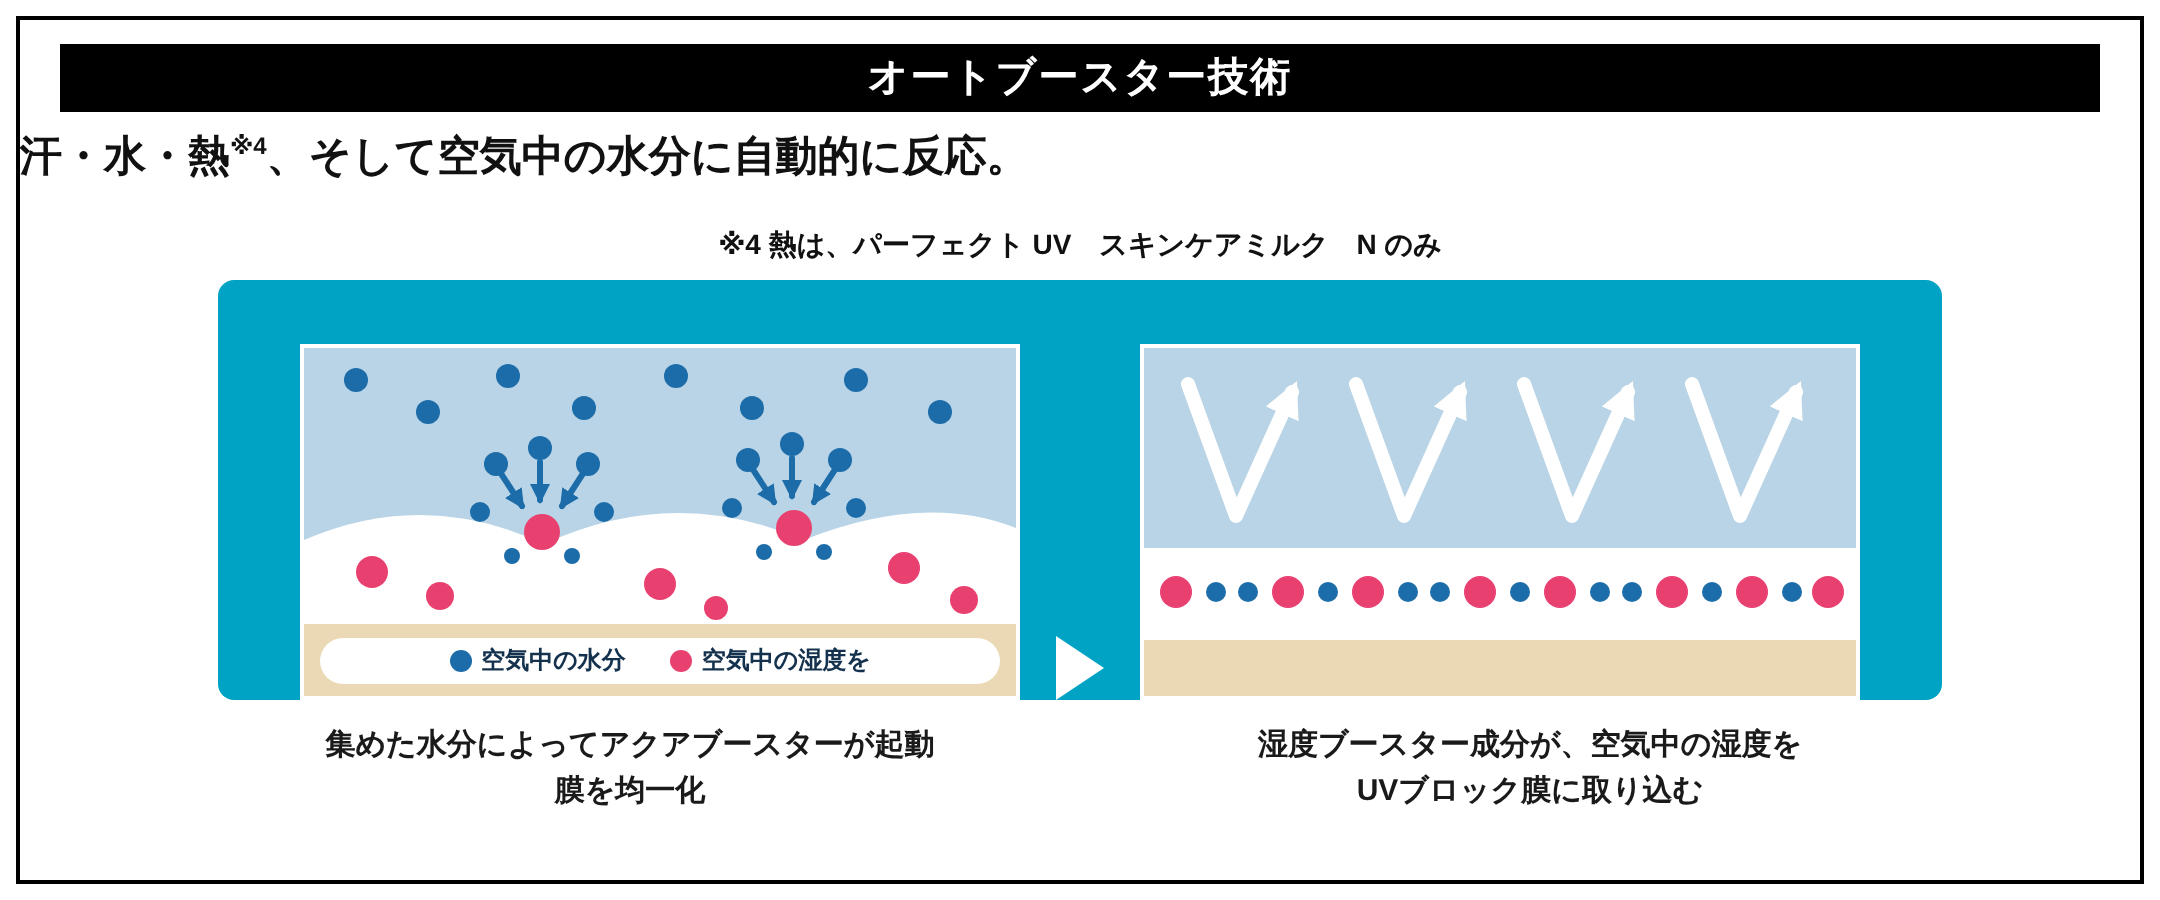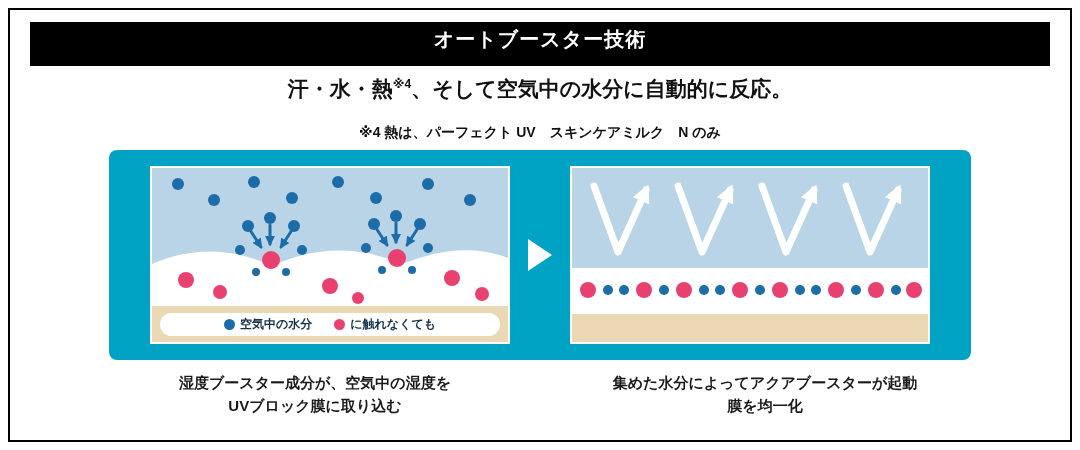--- a/index.html
+++ b/index.html
@@ -6,30 +6,30 @@
   body{
     width:1080px;height:450px;position:relative;background:#fff;overflow:hidden;
     font-family:"Liberation Sans","DejaVu Sans",sans-serif;
     color:var(--text,#111);
   }
   .frame{
     position:absolute;left:8px;top:8px;right:8px;bottom:8px;
     border:2px solid #000;background:#fff;
   }
   .banner{
-    margin:12px 20px 0;height:44px;line-height:34px;
+    margin:12px 20px 0;height:34px;line-height:34px;
     background:var(--banner-bg,#000);color:var(--banner-text,#fff);
     text-align:center;font-size:20px;font-weight:bold;letter-spacing:1px;
   }
-  .intro{margin-top:8px;text-align:center;font-size:21px;font-weight:bold;line-height:1.45;color:var(--text,#111);}
+  .intro{margin-top:8px;font-size:21px;font-weight:bold;line-height:1.45;color:var(--text,#111);}
   .intro sup{font-size:12px;font-weight:bold;}
   .note{margin-top:20px;text-align:center;font-size:14px;font-weight:bold;color:var(--text,#111);}
   .diagram{
     width:862px;height:210px;margin:8px auto 0;background:var(--teal,#00a3c4);
-    border-radius:8px;display:flex;align-items:center;justify-content:center;gap:18px;
+    border-radius:8px;display:flex;align-items:flex-end;justify-content:center;gap:18px;
   }
   .panel{
     width:356px;height:174px;position:relative;border:2px solid #fff;
     box-sizing:content-box;background:var(--panel-blue,#b9d4e6);
   }
   .panel svg{display:block;width:356px;height:174px;}
   .tri{
     width:0;height:0;
     border-top:16px solid transparent;border-bottom:16px solid transparent;
     border-left:24px solid #fff;
@@ -126,21 +126,21 @@
         </g>
       </svg>
 
       <div class="legend">
         <span class="legend-item">
           <i class="ldot blue"></i>
           <span>空気中の水分</span>
         </span>
         <span class="legend-item">
           <i class="ldot pink"></i>
-          <span>に触れなくても</span>
+          <span>空気中の湿度を</span>
         </span>
       </div>
     </div>
 
     <div class="tri"></div>
 
     <div class="panel">
       <svg viewBox="0 0 356 174" xmlns="http://www.w3.org/2000/svg">
         <defs>
           <marker id="aw" markerUnits="userSpaceOnUse" markerWidth="18" markerHeight="18" refX="12" refY="9" orient="auto">
@@ -178,22 +178,22 @@
           <circle cx="324" cy="122" r="5" class="fill-blue"></circle>
           <circle cx="342" cy="122" r="8" class="fill-pink"></circle>
         </g>
       </svg>
     </div>
 
   </div>
 
   <div class="captions">
     <div class="caption">
+      <div>集めた水分によってアクアブースターが起動</div>
+      <div>膜を均一化</div>
+    </div>
+    <div class="caption">
       <div>湿度ブースター成分が、空気中の湿度を</div>
       <div>UVブロック膜に取り込む</div>
-    </div>
-    <div class="caption">
-      <div>集めた水分によってアクアブースターが起動</div>
-      <div>膜を均一化</div>
     </div>
   </div>
 
 </div>
 
 </body></html>

